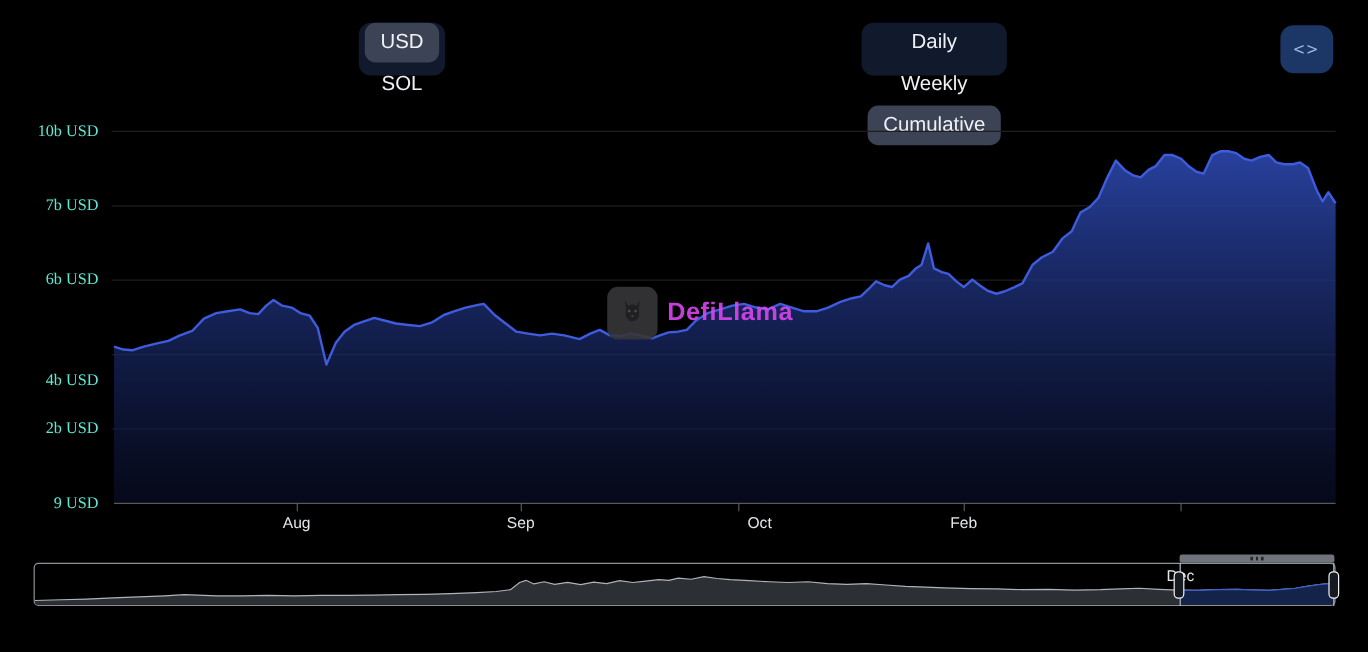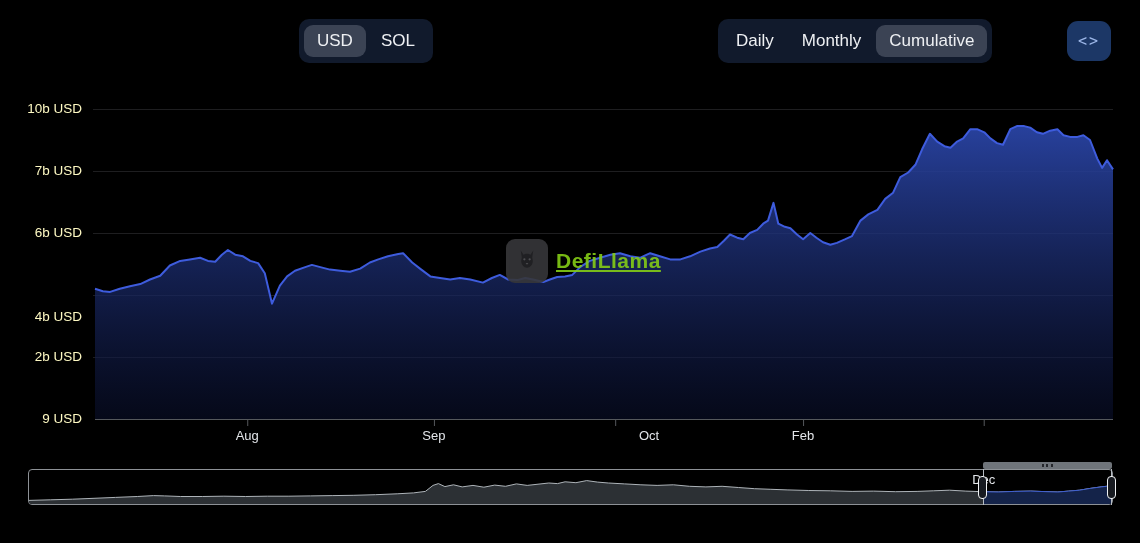--- a/index.html
+++ b/index.html
@@ -1,42 +1,42 @@
 <!DOCTYPE html>
 <html><head>
 <meta charset="utf-8">
 <style>
   html,body{margin:0;padding:0;background:#000;}
   .page{position:relative;width:1140px;height:543px;background:#000;overflow:hidden;
         font-family:"Liberation Sans", sans-serif;color:#eef0f3;}
 
   
   .toggle-group{position:absolute;top:19px;height:44px;display:flex;align-items:center;
-        background:#111a2c;border-radius:10px;padding:0 5px;box-sizing:border-box;gap:2px;}
+        background:#111a2c;border-radius:10px;padding:0 5px;box-sizing:border-box;gap:2px;flex-direction:column;}
   .toggle-group.currency{left:299px;}
   .toggle-group.intervals{left:718px;}
   .tg-item{background:transparent;border:0;color:#eef0f3;font:17px "Liberation Sans",sans-serif;
         padding:7px 13px;border-radius:9px;cursor:pointer;line-height:1.1;}
   .tg-item.selected{background:#3b4354;}
   .embed-btn{position:absolute;left:1067px;top:21px;width:44px;height:40px;border:0;cursor:pointer;
         background:#1c3766;border-radius:11px;color:#9db7e8;font:15px "DejaVu Sans Mono",monospace;
         letter-spacing:2px;display:flex;align-items:center;justify-content:center;}
 
   
-  .y-label{position:absolute;left:0;width:82px;text-align:right;font-size:13.5px;color:#fef9c3;}
+  .y-label{position:absolute;left:0;width:82px;text-align:right;font-size:13.5px;color:#5eead4;font-family:Liberation Serif, serif;}
   .x-label{position:absolute;width:60px;text-align:center;font-size:13px;color:#e2e5e9;top:428px;}
 
   #main-chart{position:absolute;left:0;top:0;}
 
   
   .watermark{position:absolute;left:506px;top:239px;display:flex;align-items:center;gap:8px;
         opacity:.9;pointer-events:none;}
   .wm-logo{width:42px;height:44px;border-radius:9px;background:#37373a;display:flex;
         align-items:center;justify-content:center;}
-  .wm-text{font-size:21px;font-weight:bold;color:#84cc16;letter-spacing:.5px;text-decoration:underline;}
+  .wm-text{font-size:21px;font-weight:bold;color:#d946ef;letter-spacing:.5px;}
 
   
   .navigator{position:absolute;left:28px;top:469px;width:1085px;height:36px;box-sizing:border-box;
         border:1px solid #8d9196;border-radius:4px;overflow:hidden;}
   .navigator svg{position:absolute;left:0;top:0;}
   #nav-chrome{position:absolute;left:28px;top:462px;width:1085px;height:43px;pointer-events:none;}
   #sel-bar{position:absolute;top:0;height:7px;background:#6f747a;border-radius:2px;cursor:grab;
         pointer-events:auto;}
   .grip{width:11px;height:3px;margin:2px auto 0;
         background:repeating-linear-gradient(90deg,#24262b 0 2px,transparent 2px 4.5px);}
@@ -49,21 +49,21 @@
 
 <div class="page">
 
   <div class="toggle-group currency">
     <button class="tg-item selected">USD</button>
     <button class="tg-item">SOL</button>
   </div>
 
   <div class="toggle-group intervals">
     <button class="tg-item">Daily</button>
-    <button class="tg-item">Monthly</button>
+    <button class="tg-item">Weekly</button>
     <button class="tg-item selected">Cumulative</button>
   </div>
 
   <button class="embed-btn">
     <span>&lt;&gt;</span>
   </button>
 
   <svg id="main-chart" width="1140" height="543">
       <defs>
         <linearGradient id="areaGrad" gradientUnits="userSpaceOnUse" x1="0" y1="112" x2="0" y2="419">
@@ -89,21 +89,21 @@
       <div class="y-label" style="top: 101px;">10b USD</div>
       <div class="y-label" style="top: 163px;">7b USD</div>
       <div class="y-label" style="top: 225px;">6b USD</div>
       <div class="y-label" style="top: 287px; margin-top: 22px;">4b USD</div>
       <div class="y-label" style="top: 349px;">2b USD</div>
       <div class="y-label" style="top: 411px;">9 USD</div>
     </div>
   <div id="x-labels">
       <div class="x-label" style="left: 217.247px;">Aug</div>
       <div class="x-label" style="left: 403.931px;">Sep</div>
-      <div class="x-label" style="left: 619px; text-align: center;">Oct</div>
+      <div class="x-label" style="left: 603px; text-align: center;">Oct</div>
       <div class="x-label" style="left: 773.069px;">Feb</div>
       <div class="x-label" style="left: 953.711px; margin-top: 44px;">Dec</div>
     </div>
 
   <div class="watermark">
     <span class="wm-logo">
       <svg width="30" height="32" viewBox="0 0 24 24">
         <path d="M7 3.5 L9.2 7 L11 6.2 L13 6.2 L14.8 7 L17 3.5 L16.2 9 L16.6 12
                  C16.6 15.2 14.5 17.3 12 17.3 C9.5 17.3 7.4 15.2 7.4 12 L7.8 9 Z" fill="#242427"></path>
         <circle cx="9.9" cy="10.6" r="0.9" fill="#56565a"></circle>

